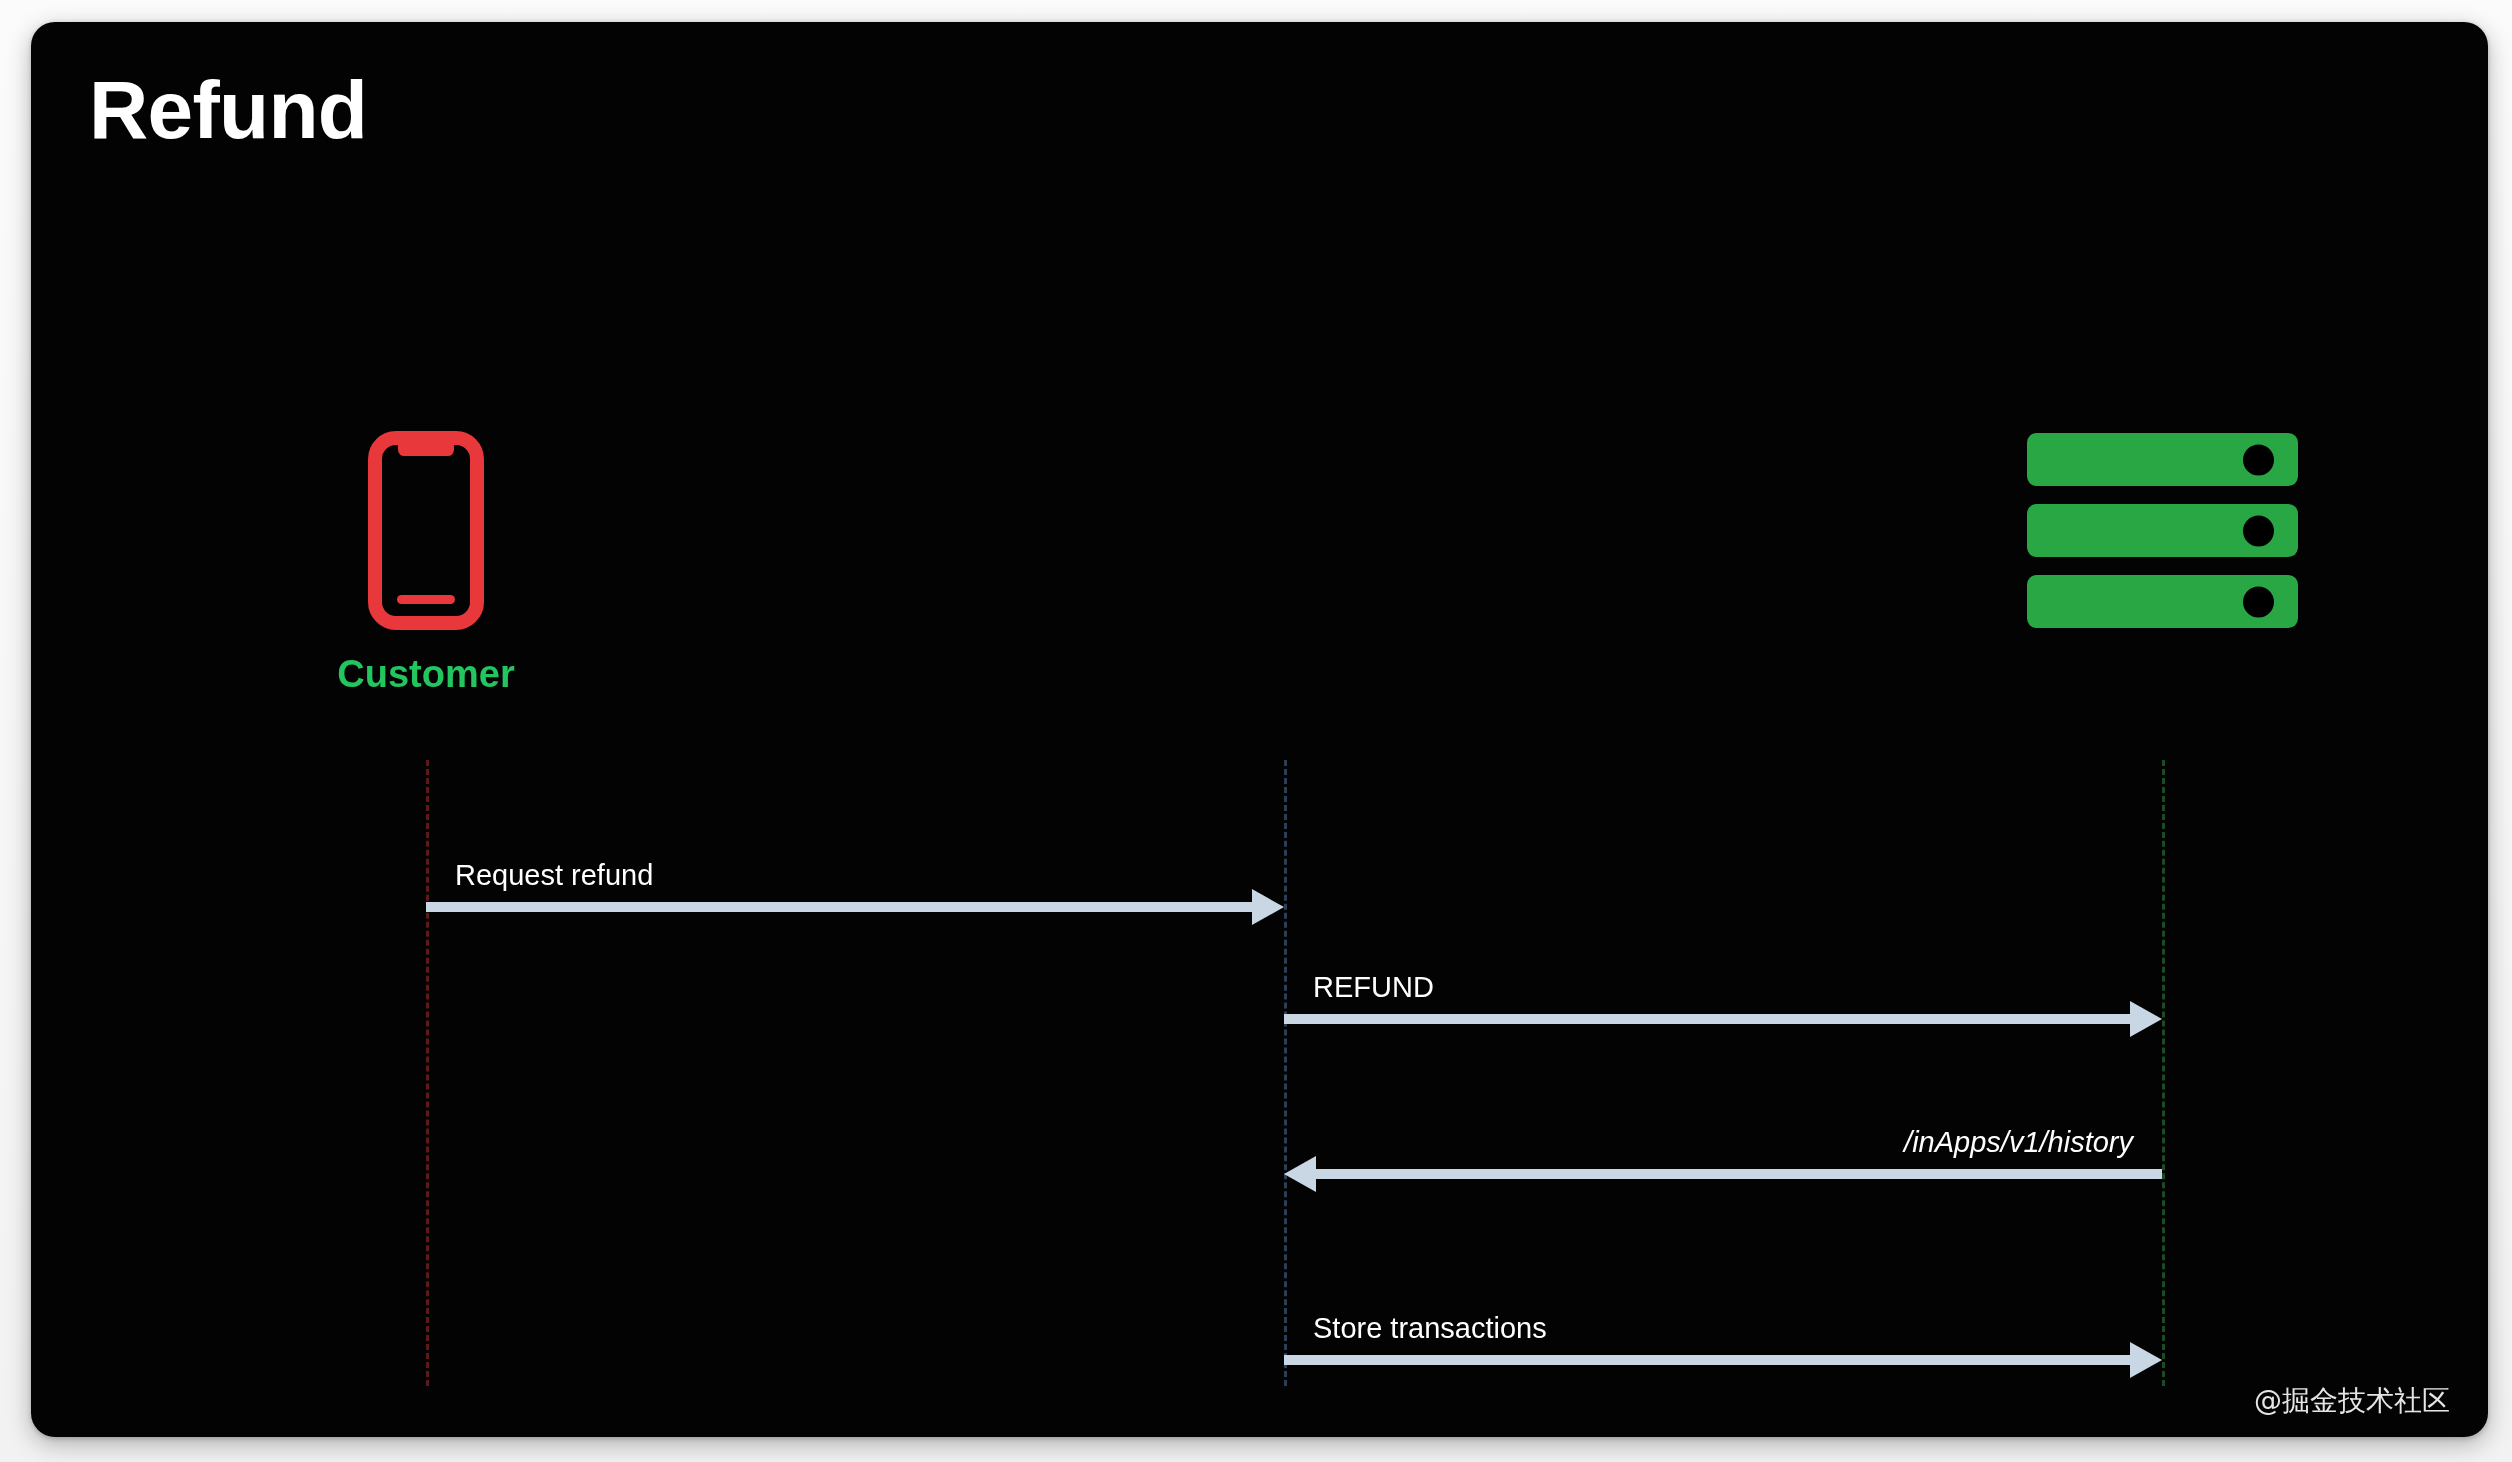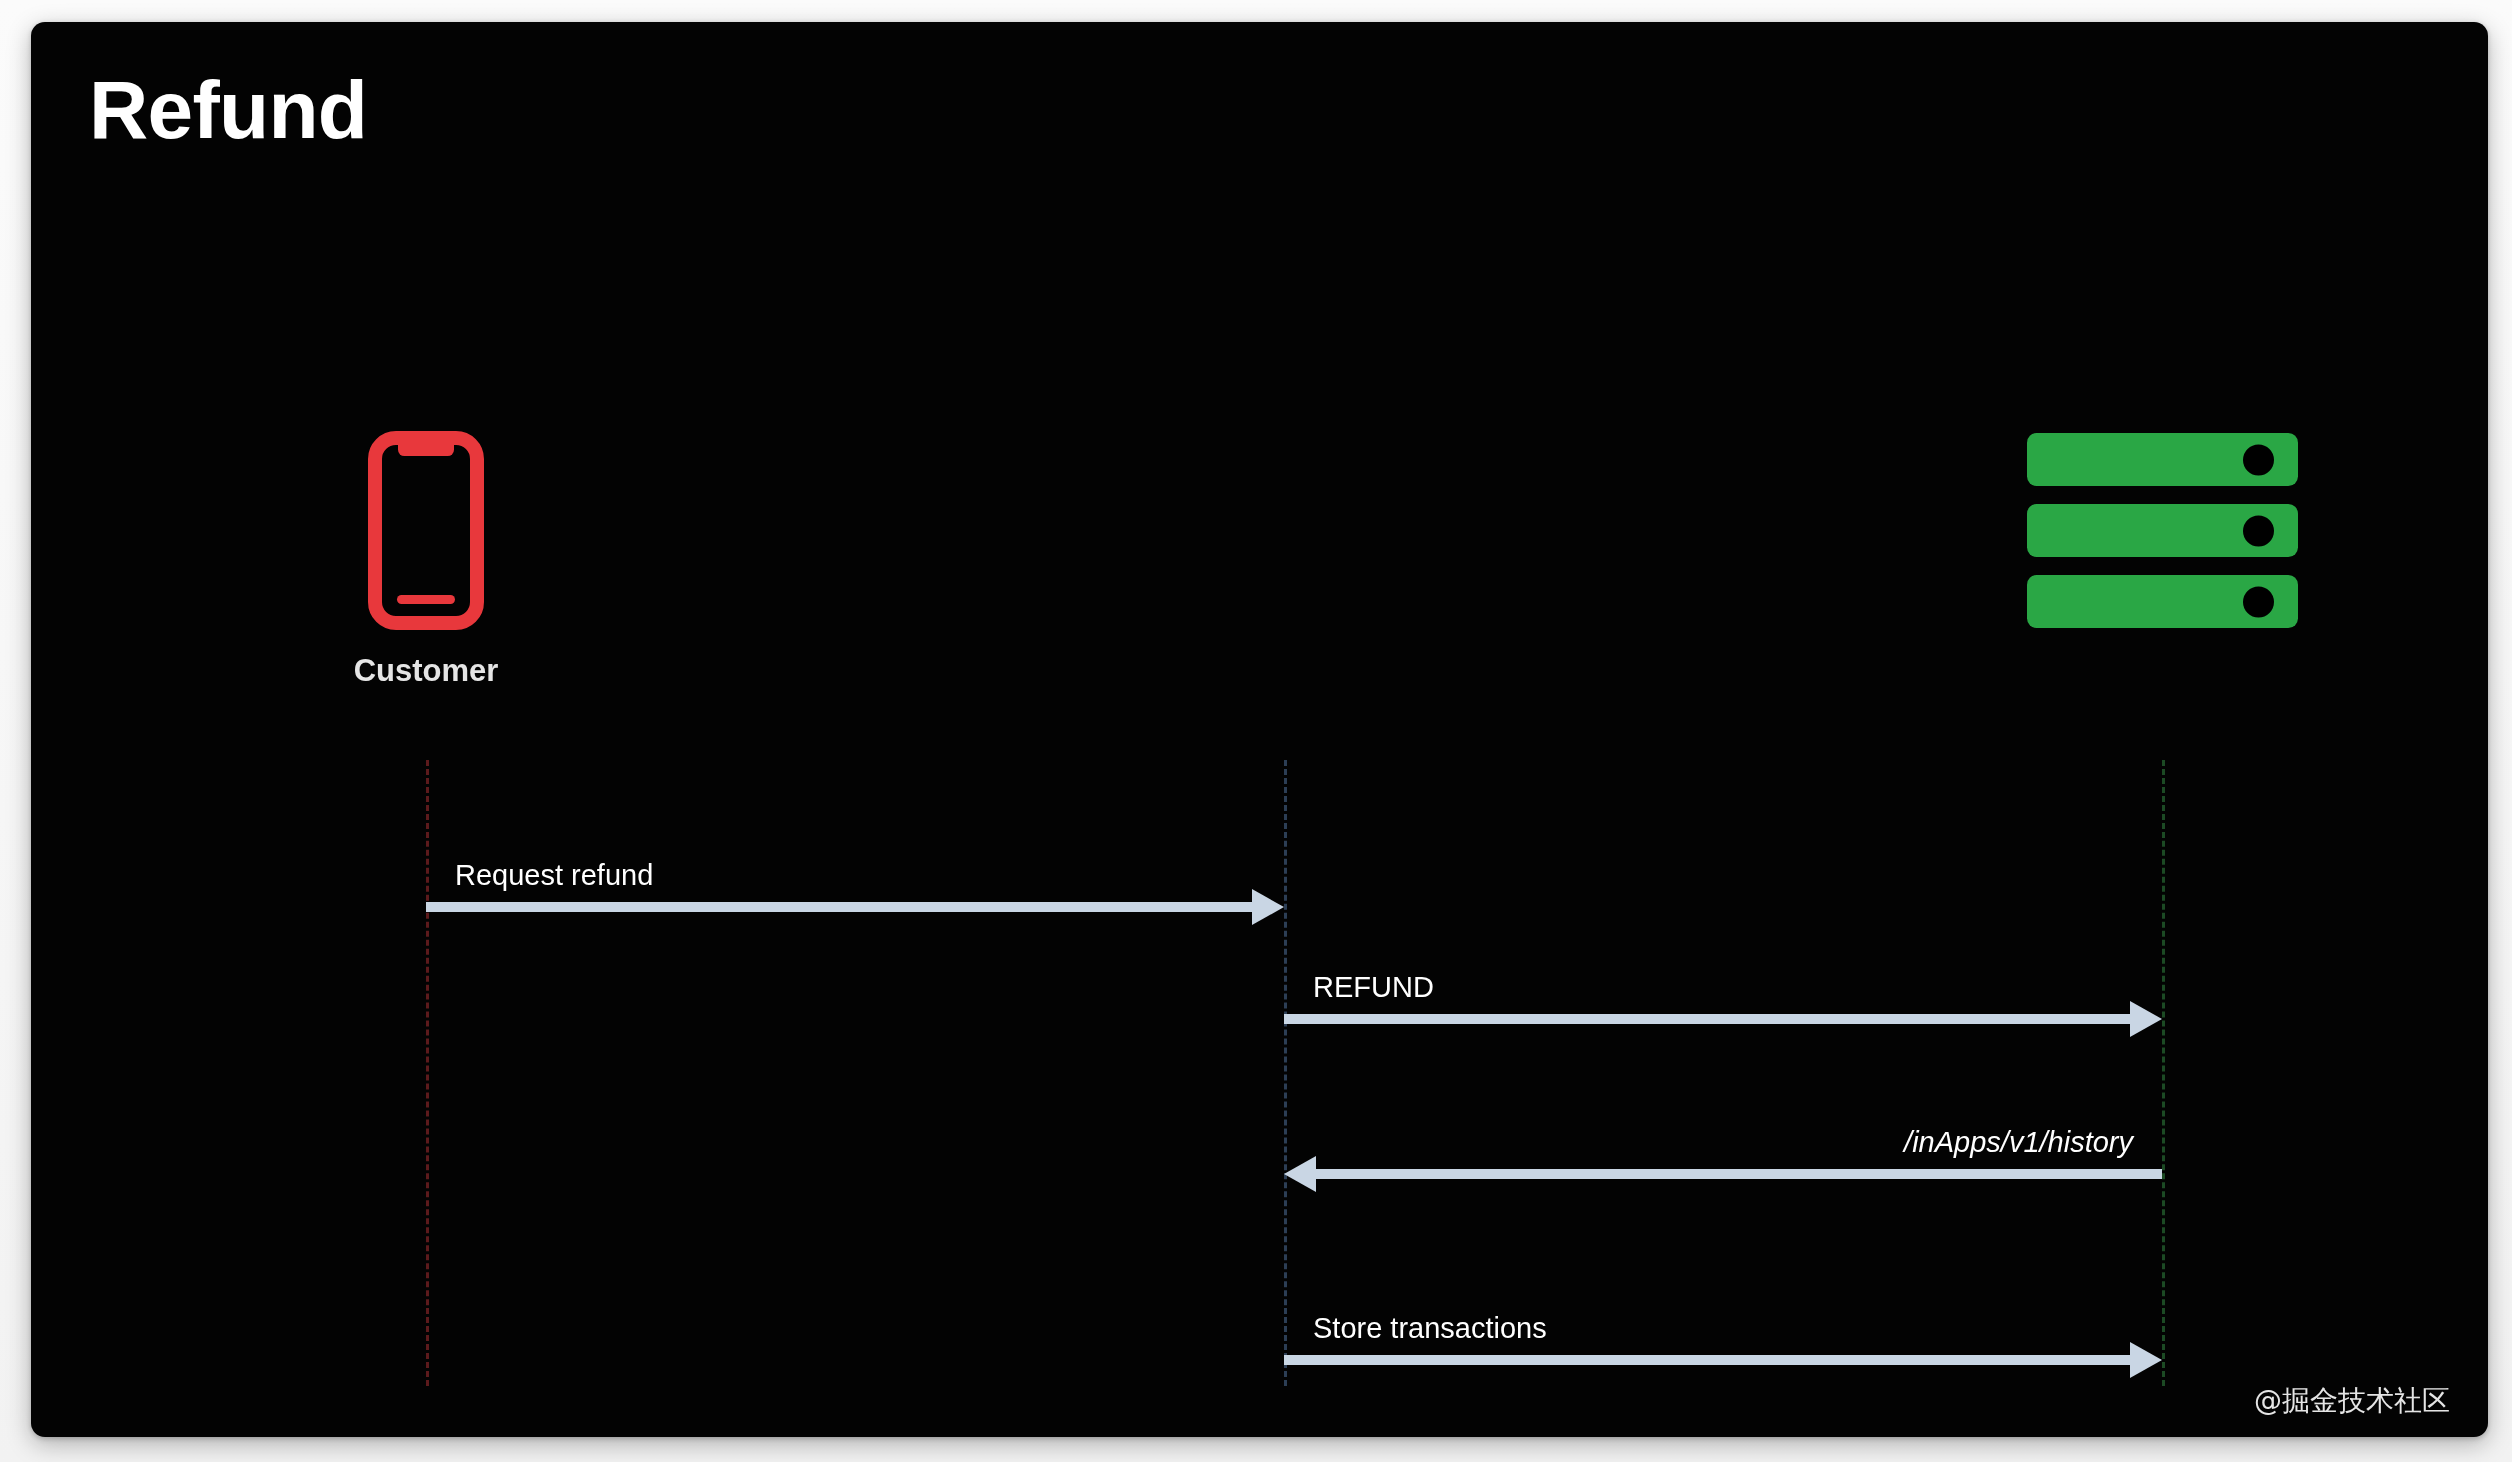--- a/index.html
+++ b/index.html
@@ -16,21 +16,21 @@
     overflow: hidden;
   }
   
   #card {
     position: absolute;
     left: 31px;
     top: 22px;
     width: 2457px;
     height: 1415px;
     background: #030303;
-    border-radius: 14px;
+    border-radius: 24px;
     box-shadow: 0 7px 24px rgba(0,0,0,0.28), 0 1.4px 5.6px rgba(0,0,0,0.18);
     overflow: hidden;
   }
 
   
   #slide-title {
     position: absolute;
     left: 58px;
     top: 43px;
     font-size: 82px;
@@ -50,23 +50,23 @@
     text-align: center;
   }
   .actor-icon {
     height: 223px;
     display: flex;
     align-items: center;
     justify-content: center;
   }
   .actor-label {
     margin-top: 11px;
-    font-size: 31px;
+    font-size: 38px;
     font-weight: bold;
-    color: #e5e5e5;
+    color: #22c55e;
     white-space: nowrap;
   }
 
   
   .phone-icon {
     position: relative;
     width: 116px;
     height: 199px;
     border: 14px solid #e8383c;
     border-radius: 28px;

